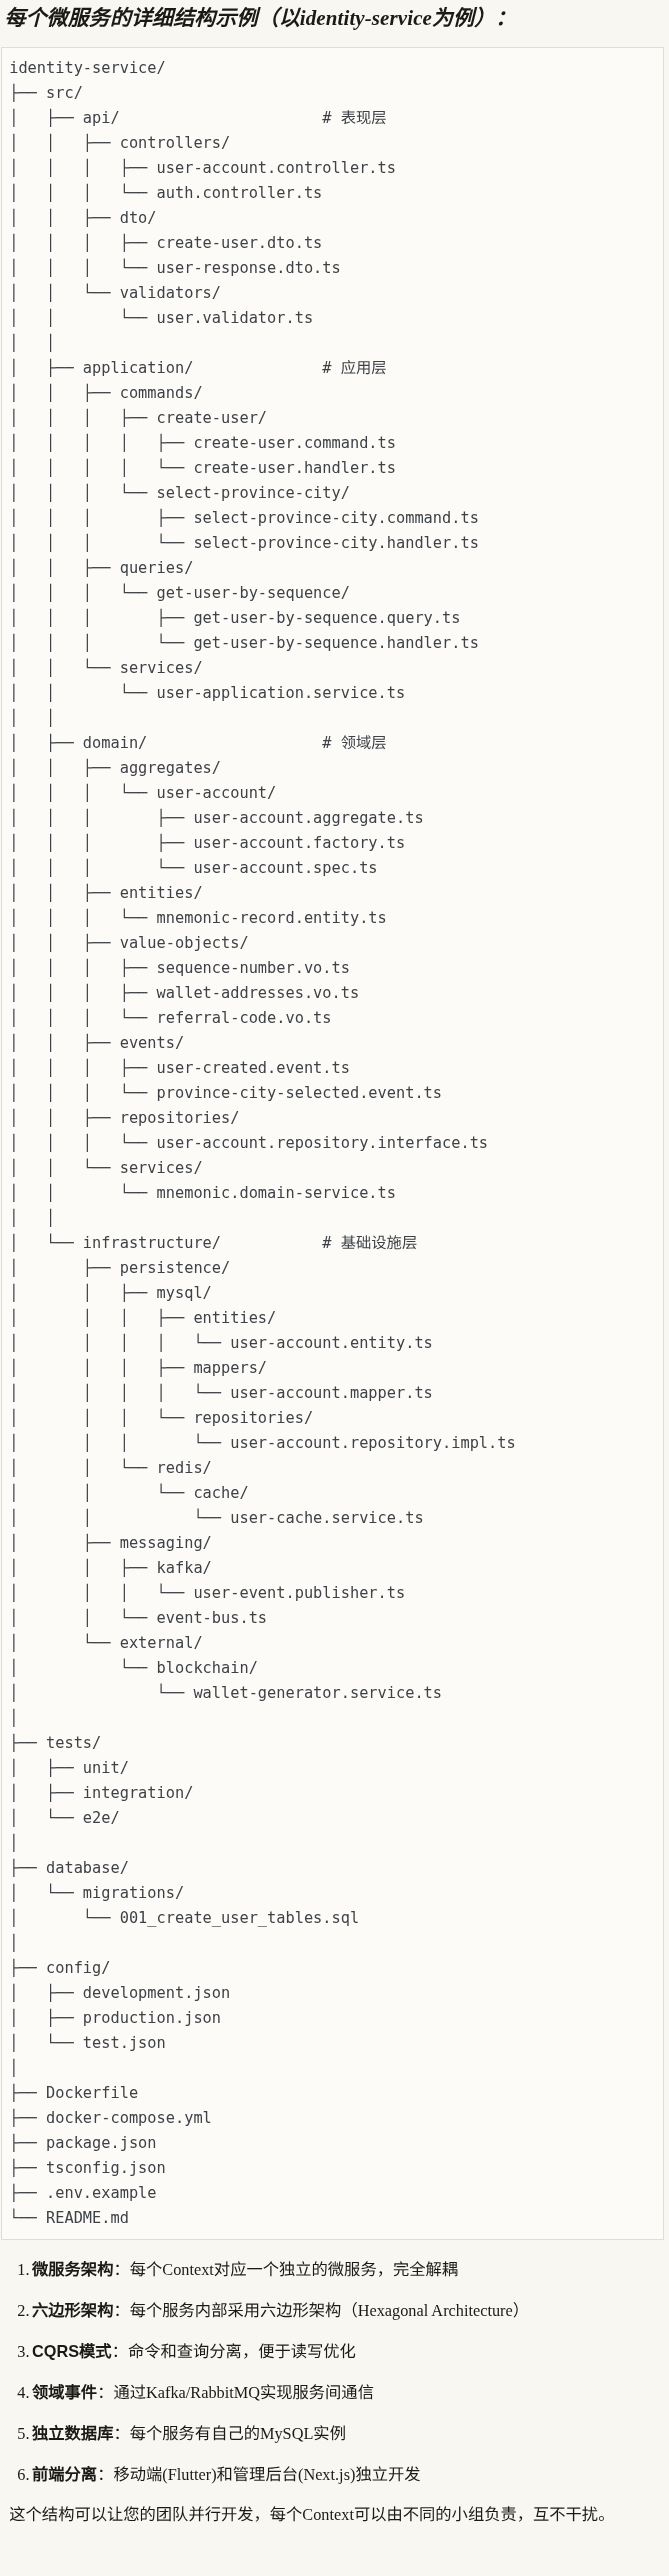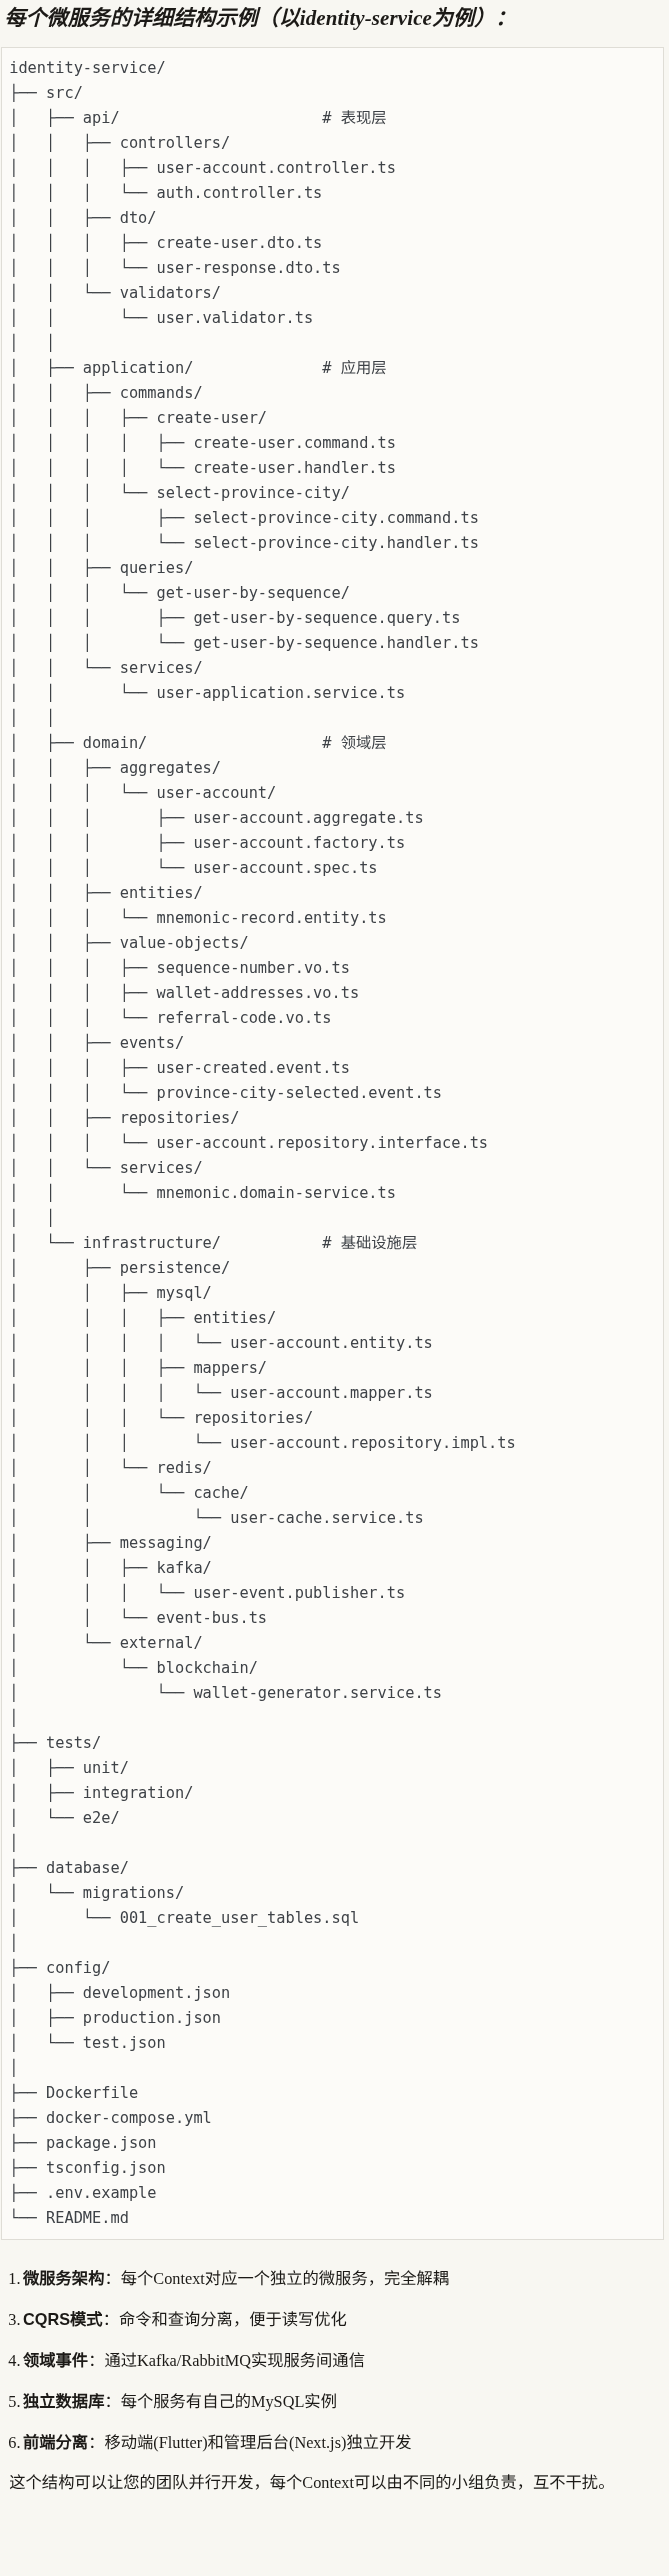--- a/index.html
+++ b/index.html
@@ -38,21 +38,21 @@
     color: var(--code-text);
     white-space: pre;
     overflow: hidden;
   }
   .section-heading {
     font-size: 21px;
     line-height: 1.3;
     font-weight: 700;
     margin: 25px 0 0 0;
   }
-  .notes { margin: 27px 0 0 0; padding-left: 7px; }
+  .notes { margin: 18px 0 0 0; padding-left: 16px; }
   .note {
     font-size: 16.3px;
     line-height: 22.5px;
     margin-bottom: 17.5px;
     white-space: nowrap;
   }
   .note-num { margin-right: 2.5px; }
   .note-term {
     font-weight: 700;
     font-family: "Liberation Sans", sans-serif;
@@ -160,20 +160,23 @@
 ├── tsconfig.json
 ├── .env.example
 └── README.md</code></pre>
 
 
   <div class="notes">
   <div class="note">
     <span class="note-num">1.</span><strong class="note-term">微服务架构</strong><span class="note-colon">：</span><span class="note-desc">每个Context对应一个独立的微服务，完全解耦</span>
   </div>
 
+  <div class="note">
+    <span class="note-num">2.</span><strong class="note-term">六边形架构</strong><span class="note-colon">：</span><span class="note-desc">每个服务内部采用六边形架构（Hexagonal Architecture）</span>
+  </div>
 
   <div class="note">
     <span class="note-num">3.</span><strong class="note-term">CQRS模式</strong><span class="note-colon">：</span><span class="note-desc">命令和查询分离，便于读写优化</span>
   </div>
 
   <div class="note">
     <span class="note-num">4.</span><strong class="note-term">领域事件</strong><span class="note-colon">：</span><span class="note-desc">通过Kafka/RabbitMQ实现服务间通信</span>
   </div>
 
   <div class="note">

